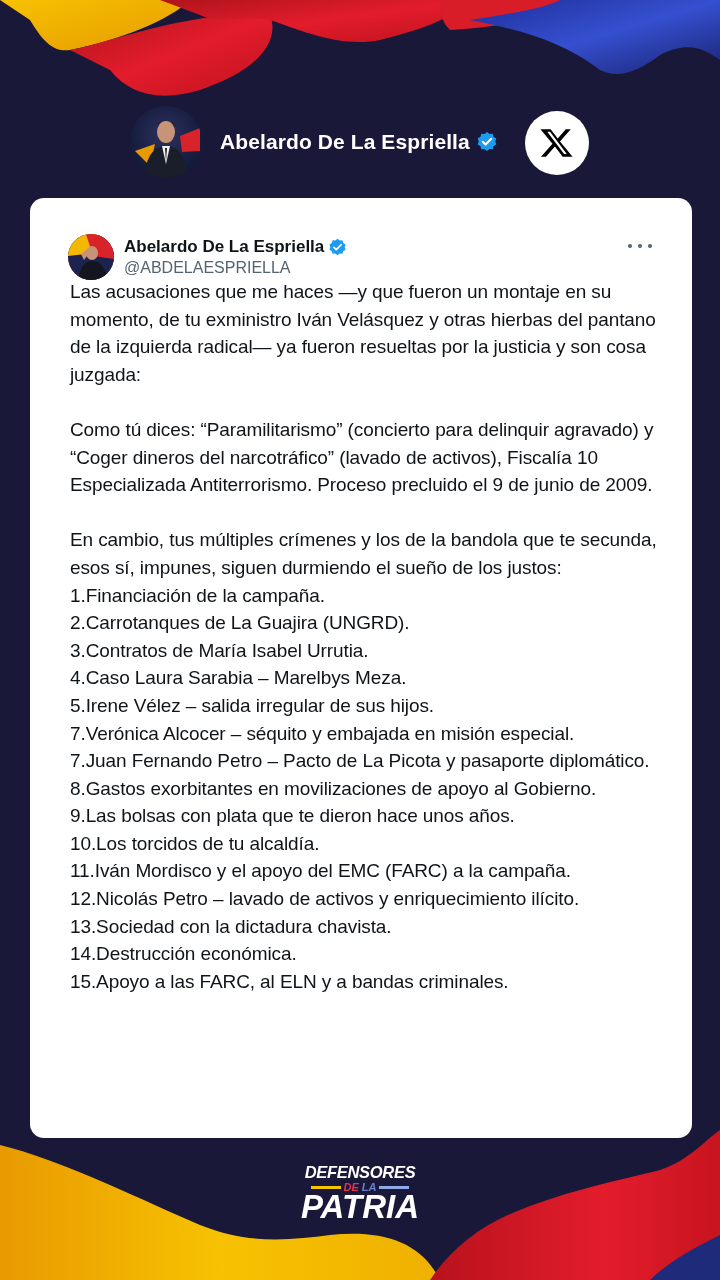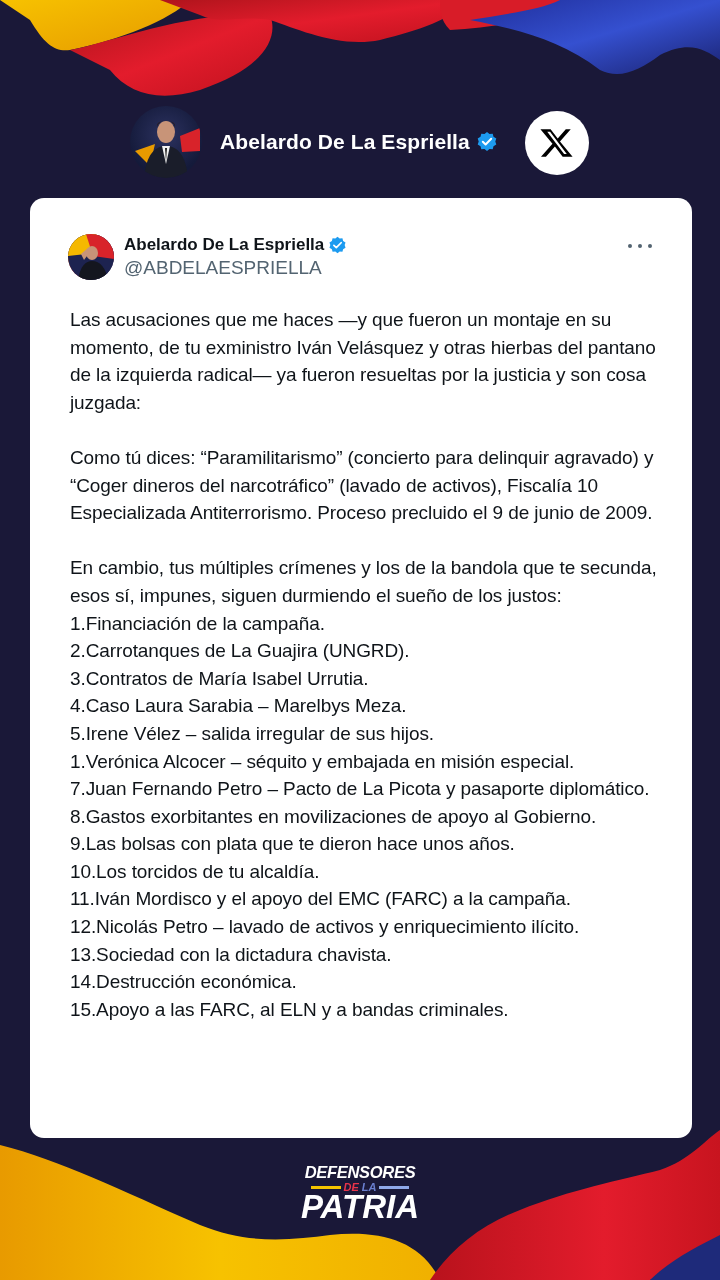--- a/index.html
+++ b/index.html
@@ -40,29 +40,29 @@
       background: #ffffff; border-radius: 14px;
     }
     .tweet-head { position: absolute; top: 36px; left: 38px; display: flex; align-items: center; }
     .tweet-avatar {
       width: 46px; height: 46px; border-radius: 50%; overflow: hidden;
       background: linear-gradient(135deg, #f5b800 0%, #d8232a 45%, #1d2350 90%);
       position: relative;
     }
     .tweet-names { margin-left: 10px; }
     .tweet-name { font-size: 17px; font-weight: bold; color: #0f1419; display: flex; align-items: center; }
-    .tweet-handle { font-size: 19px; color: #536471; margin-top: 2px; }
+    .tweet-handle { font-size: 16px; color: #536471; margin-top: 2px; }
     .more-button {
       position: absolute; top: 40px; right: 40px; width: 24px; height: 16px;
       display: flex; align-items: center; justify-content: space-between;
     }
     .more-button span { width: 4px; height: 4px; border-radius: 50%; background: #536471; display: block; }
 
     .tweet-body {
-      position: absolute; top: 108px; left: 40px; right: 30px;
+      position: absolute; top: 80px; left: 40px; right: 30px;
       font-size: 19px; line-height: 27.6px; color: #0f1419;
       letter-spacing: -0.1px;
     }
     .para { margin-bottom: 27.6px; }
     .list-item { display: block; }
 
     .logo {
       position: absolute; top: 1163px; left: 300px; width: 120px; text-align: center;
       color: #ffffff; font-weight: bold; font-style: italic;
     }
@@ -181,21 +181,21 @@
   <div class="tweet-body">
     <p class="para">Las acusaciones que me haces —y que fueron un montaje en su momento, de tu exministro Iván Velásquez y otras hierbas del pantano de la izquierda radical— ya fueron resueltas por la justicia y son cosa juzgada:</p>
     <p class="para">Como tú dices: “Paramilitarismo” (concierto para delinquir agravado) y “Coger dineros del narcotráfico” (lavado de activos), Fiscalía 10 Especializada Antiterrorismo. Proceso precluido el 9 de junio de 2009.</p>
     <p>En cambio, tus múltiples crímenes y los de la bandola que te secunda, esos sí, impunes, siguen durmiendo el sueño de los justos:</p>
     <div>
       <span class="list-item">1.Financiación de la campaña.</span>
       <span class="list-item">2.Carrotanques de La Guajira (UNGRD).</span>
       <span class="list-item">3.Contratos de María Isabel Urrutia.</span>
       <span class="list-item">4.Caso Laura Sarabia – Marelbys Meza.</span>
       <span class="list-item">5.Irene Vélez – salida irregular de sus hijos.</span>
-      <span class="list-item">1.Verónica Alcocer – séquito y embajada en misión especial.</span>
+      <span class="list-item">7.Verónica Alcocer – séquito y embajada en misión especial.</span>
       <span class="list-item">7.Juan Fernando Petro – Pacto de La Picota y pasaporte diplomático.</span>
       <span class="list-item">8.Gastos exorbitantes en movilizaciones de apoyo al Gobierno.</span>
       <span class="list-item">9.Las bolsas con plata que te dieron hace unos años.</span>
       <span class="list-item">10.Los torcidos de tu alcaldía.</span>
       <span class="list-item">11.Iván Mordisco y el apoyo del EMC (FARC) a la campaña.</span>
       <span class="list-item">12.Nicolás Petro – lavado de activos y enriquecimiento ilícito.</span>
       <span class="list-item">13.Sociedad con la dictadura chavista.</span>
       <span class="list-item">14.Destrucción económica.</span>
       <span class="list-item">15.Apoyo a las FARC, al ELN y a bandas criminales.</span>
     </div>

